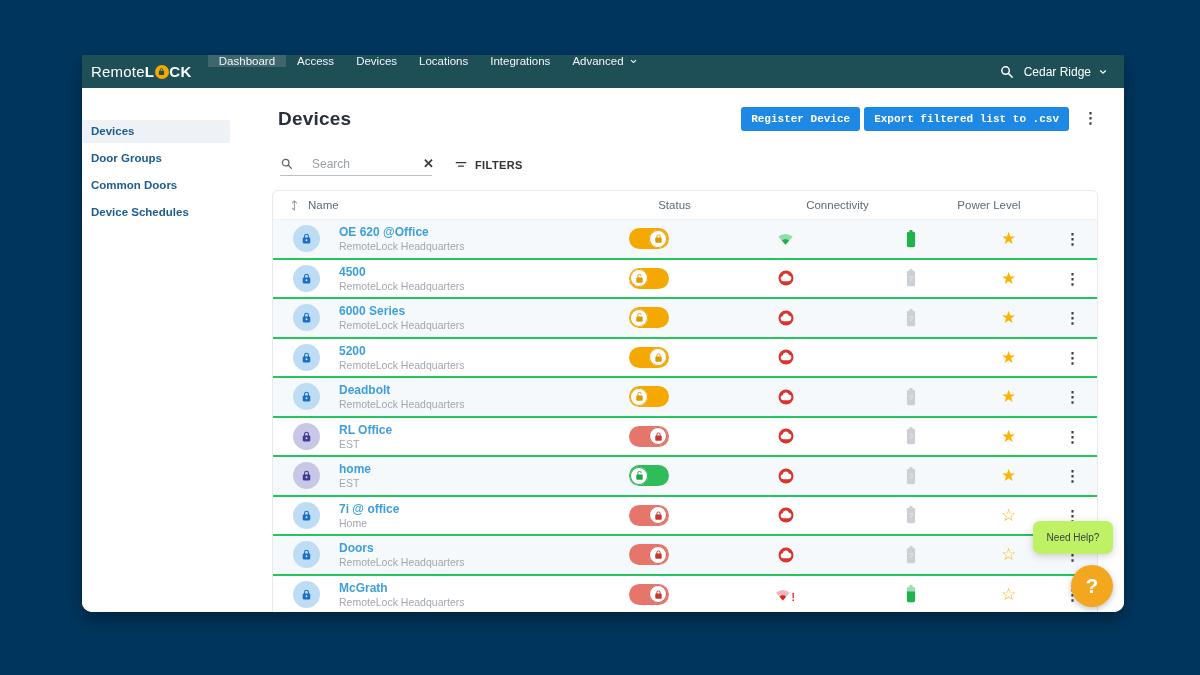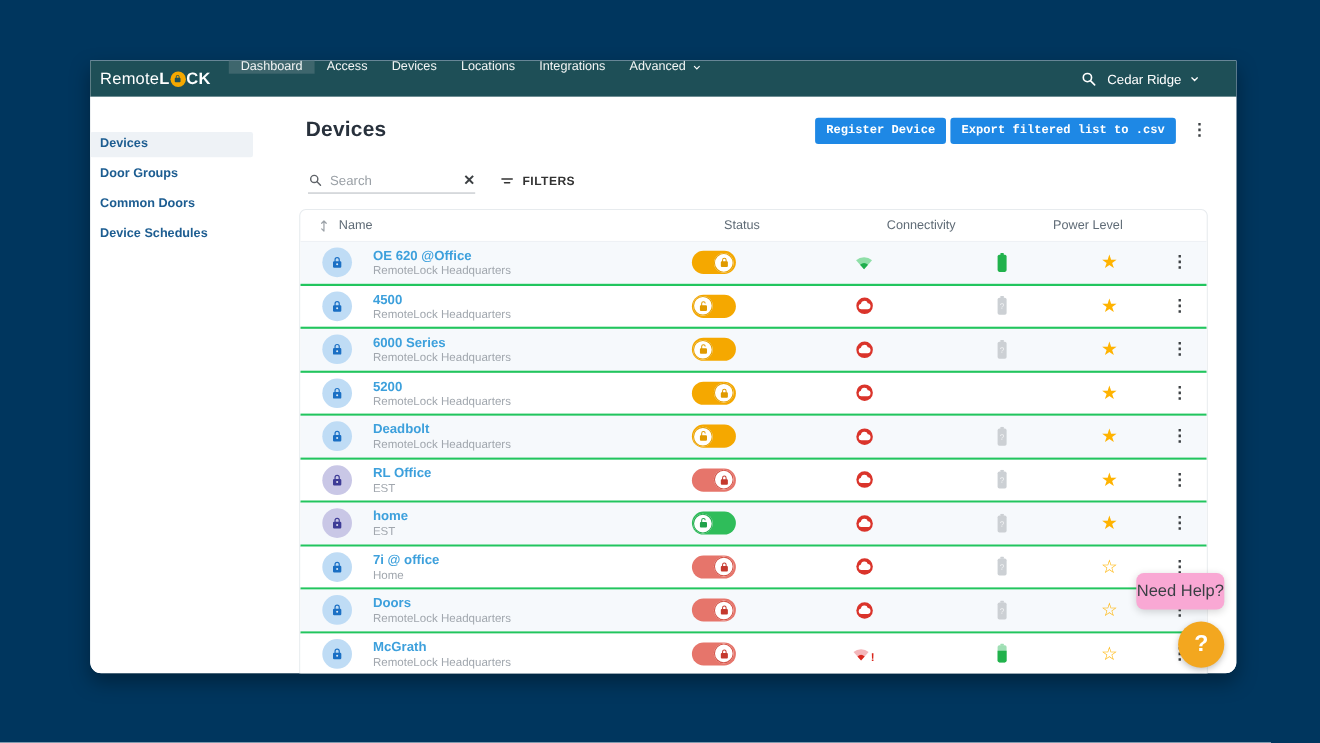--- a/index.html
+++ b/index.html
@@ -15,21 +15,21 @@
   .logo { display:flex; align-items:center; color:#fff; font-size:15px; margin-right:16px; white-space:nowrap; }
   .logo .lt { font-weight:400; letter-spacing:.2px; }
   .logo .lb { font-weight:700; letter-spacing:.4px; }
   .logo .lock-o { width:14px; height:14px; border-radius:50%; background:#f5a800; display:inline-flex;
                   align-items:center; justify-content:center; margin:0 .5px; }
   .logo .lock-o svg { width:9px; height:9px; }
   .nav-tabs { display:flex; align-items:flex-start; }
   .tab { display:flex; align-items:center; padding:0 11px; color:#f2f5f5; font-size:11.5px; cursor:pointer; white-space:nowrap; }
   .tab.active { background:#3e666d; }
   .tab .chev { margin-left:5px; display:inline-flex; }
-  .nav-right { margin-left:auto; display:flex; align-items:center; gap:10px; padding-right:33px; color:#fff; }
+  .nav-right { margin-left:auto; display:flex; align-items:center; gap:10px; padding-right:16px; color:#fff; }
   .nav-right .acct { font-size:12px; display:flex; align-items:center; gap:7px; cursor:pointer; }
   .icon-svg { display:inline-flex; }
 
   
   .content { display:flex; height:524px; background:#fff; }
   .sidebar { width:190px; padding-top:32px; flex:none; }
   .side-item { width:148px; height:23px; line-height:23px; padding-left:9px; margin-bottom:4px;
                font-size:11.5px; font-weight:700; color:#1d5d91; cursor:pointer; border-radius:2px; }
   .side-item.active { background:#eef2f6; }
 
@@ -37,21 +37,21 @@
   .page-head { display:flex; align-items:center; margin-top:16px; height:30px; }
   .page-title { font-size:19px; font-weight:700; color:#28313c; margin-left:6px; letter-spacing:.2px; }
   .head-actions { margin-left:auto; display:flex; align-items:center; gap:4px;font-family:Liberation Mono, monospace; }
   .btn { background:#1e88e5; color:#fff; font-size:11px; font-weight:700; padding:6px 10px;
          border:none; border-radius:3px; cursor:pointer; font-family:inherit; }
   .kebab { color:#3c4043; font-size:15px; font-weight:700; line-height:1; cursor:pointer; letter-spacing:0; }
   .head-kebab { margin-left:10px; }
 
   .toolbar { margin-top:18px; margin-left:8px; display:flex; align-items:flex-end; height:24px; }
   .search-box { display:flex; align-items:center; width:152px; border-bottom:1px solid #b9bec3;
-                padding-bottom:4px; gap:7px; color:#6b7075; }
+                padding-bottom:4px; gap:19px; color:#6b7075; }
   .search-input { border:none; outline:none; font-size:12px; color:#444; width:92px; font-family:inherit; background:transparent; }
   .search-input::placeholder { color:#9aa0a6; }
   .clear-x { margin-left:auto; color:#3c4043; font-size:13px; font-weight:700; cursor:pointer; }
   .filters { margin-left:22px; display:flex; align-items:center; gap:7px; font-size:11px; font-weight:700;
              color:#333; padding-bottom:4px; cursor:pointer; letter-spacing:.4px; }
 
   
   .card { margin-top:14px; border:1px solid #e7ebee; border-radius:6px 6px 0 0; background:#fff; overflow:hidden; }
   .thead { display:flex; align-items:center; height:29px; font-size:11.5px; color:#5f6b76;
            border-bottom:1px solid #eef1f5;gap:26px; }
@@ -85,23 +85,23 @@
   .toggle.locked-red { background:#e6756b; } .toggle.locked-red .knob { right:1.5px; color:#c5392e; box-shadow:inset 0 0 0 1px #d4564b; }
   .toggle.unlocked-green { background:#2fbd5a; } .toggle.unlocked-green .knob { left:1.5px; color:#21a24b; box-shadow:inset 0 0 0 1px #27ad52; }
   .lock-open { display:none; } .lock-closed { display:block; }
   .toggle.unlocked-amber .lock-open, .toggle.unlocked-green .lock-open { display:block; }
 
   
   .conn-variant, .power-variant { display:none; }
   .conn-variant.show, .power-variant.show { display:inline-flex; }
 
   
-  .help-tooltip { position:absolute; left:1033px; top:521px; width:80px; height:33px; background:#f9a8d4;
+  .help-tooltip { position:absolute; left:1033px; top:521px; width:80px; height:33px; background:#bef264;
                   border-radius:7px; box-shadow:0 2px 8px rgba(0,0,0,.18); display:flex; align-items:center;
-                  justify-content:center; font-size:15px; color:#3a3f44; z-index:6; }
+                  justify-content:center; font-size:10px; color:#3a3f44; z-index:6; }
   .help-btn { position:absolute; left:1071px; top:565px; width:42px; height:42px; border-radius:50%;
               background:#f3a71f; color:#fff; font-size:21px; font-weight:700; display:flex; align-items:center;
               justify-content:center; cursor:pointer; z-index:5; box-shadow:0 2px 6px rgba(0,0,0,.25); }
 </style>
 </head>
 <body>
 
 <div class="window">
 
   <div class="nav">

